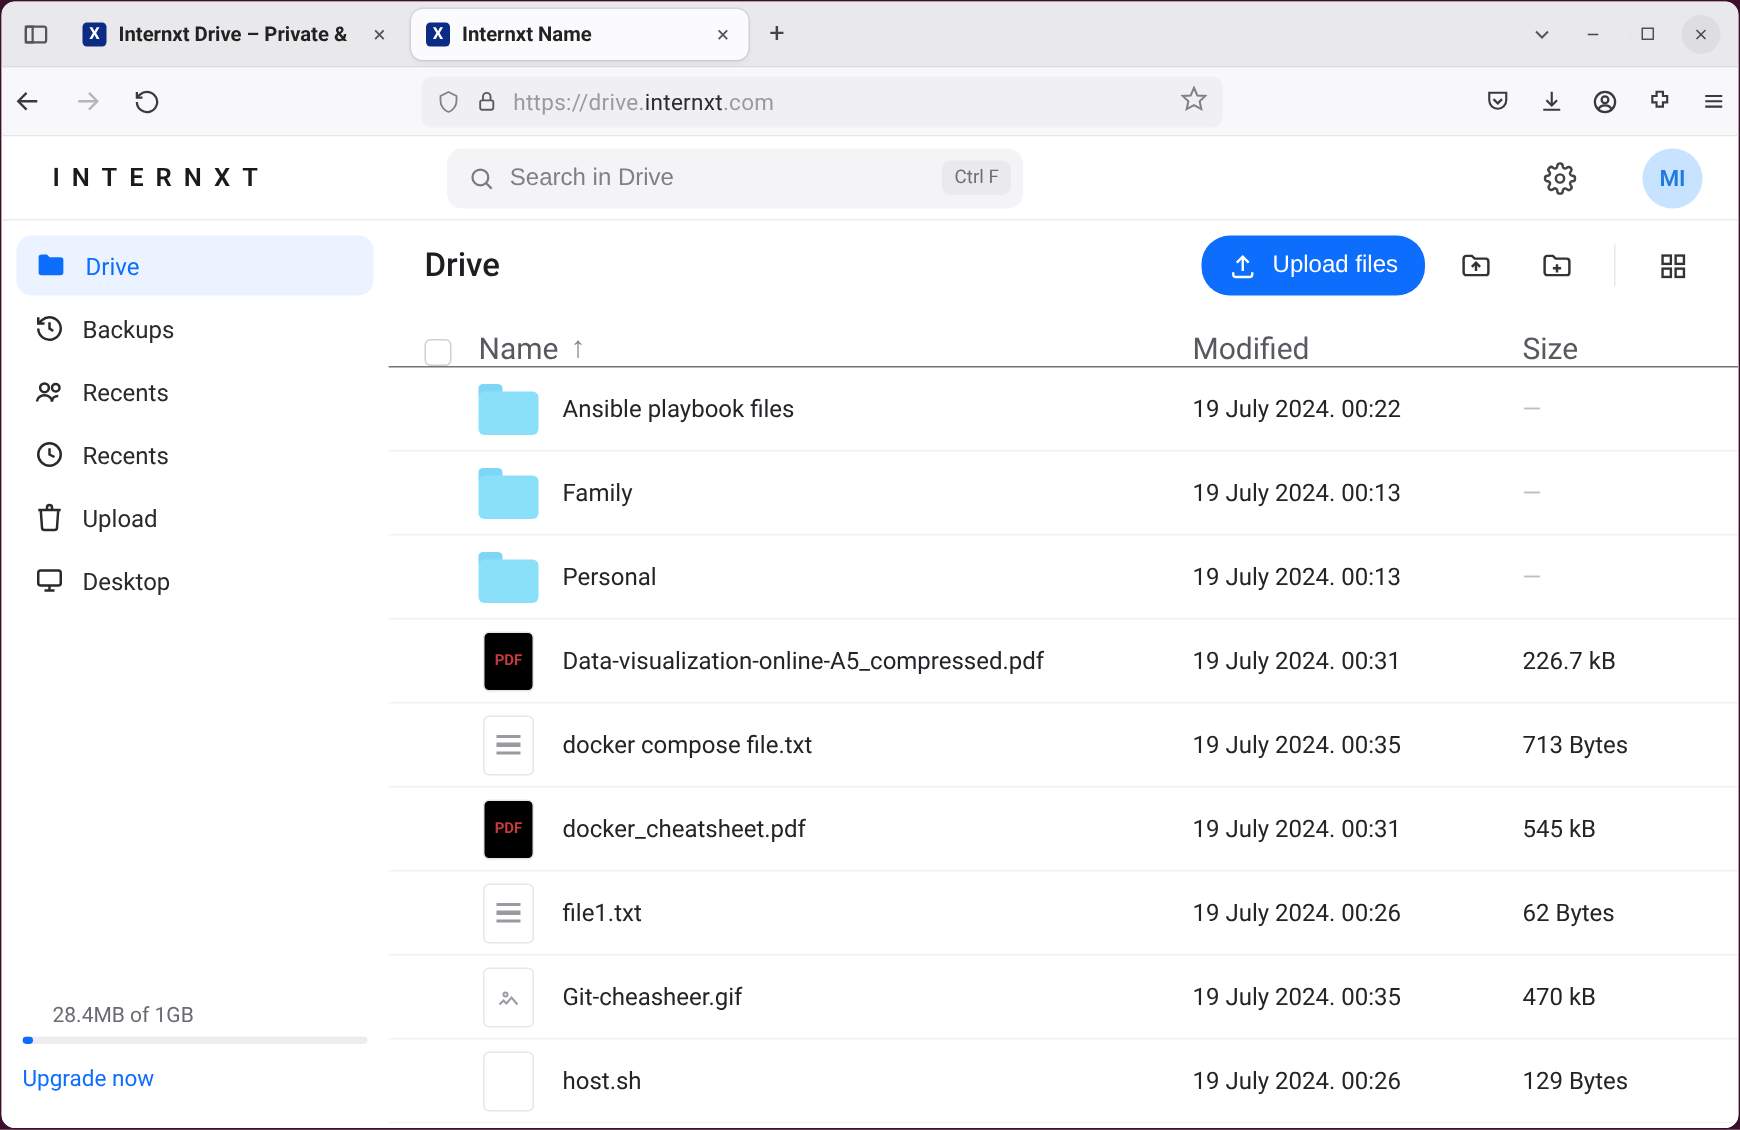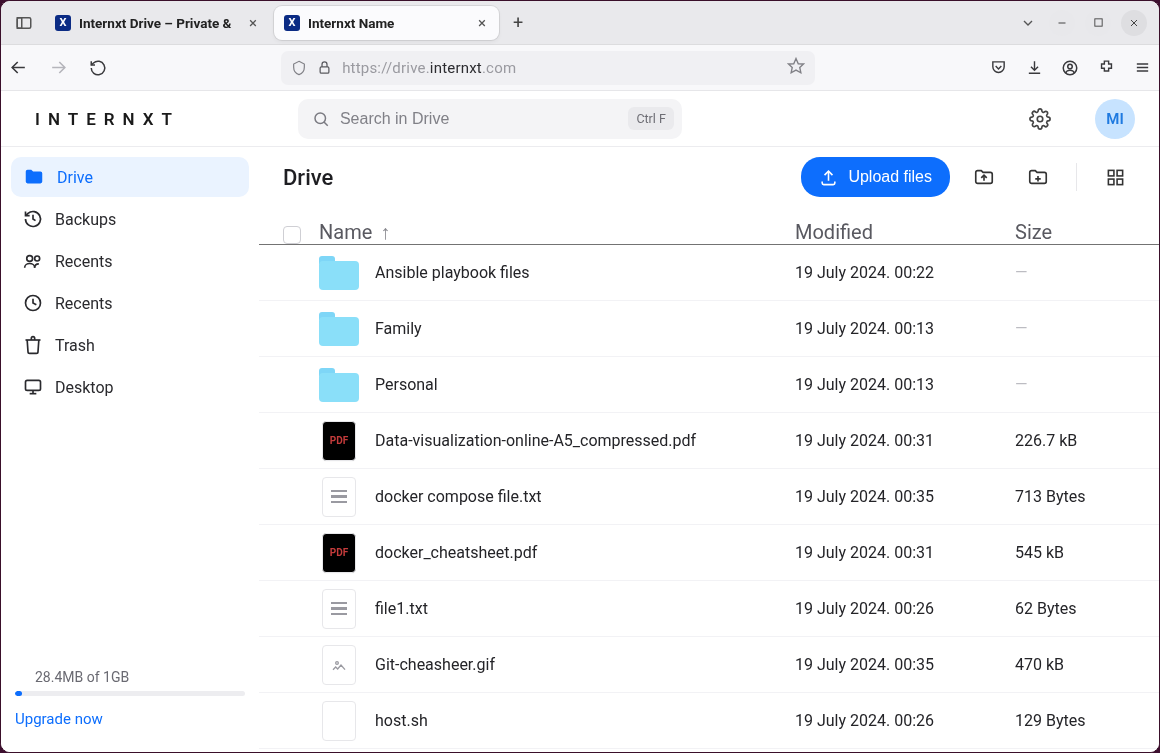--- a/index.html
+++ b/index.html
@@ -261,21 +261,21 @@
                 <polyline points="12 7 12 12 16 14"></polyline>
               </svg>
             <span>Recents</span>
           </div>
           <div class="nav-item">
             <svg width="20" height="20" viewBox="0 0 24 24" fill="none" stroke="currentColor" stroke-width="2">
                 <polyline points="3 6 5 6 21 6"></polyline>
                 <path d="M19 6l-1 14a2 2 0 0 1-2 2H8a2 2 0 0 1-2-2L5 6"></path>
                 <path d="M10 6V4a2 2 0 0 1 4 0v2"></path>
               </svg>
-            <span>Trash</span>
+            <span>Upload</span>
           </div>
           <div class="nav-item">
             <svg width="20" height="20" viewBox="0 0 24 24" fill="none" stroke="currentColor" stroke-width="2">
                 <rect x="3" y="4" width="18" height="12" rx="2"></rect>
                 <line x1="8" y1="20" x2="16" y2="20"></line>
                 <line x1="12" y1="16" x2="12" y2="20"></line>
               </svg>
             <span>Desktop</span>
           </div>
         </div>

